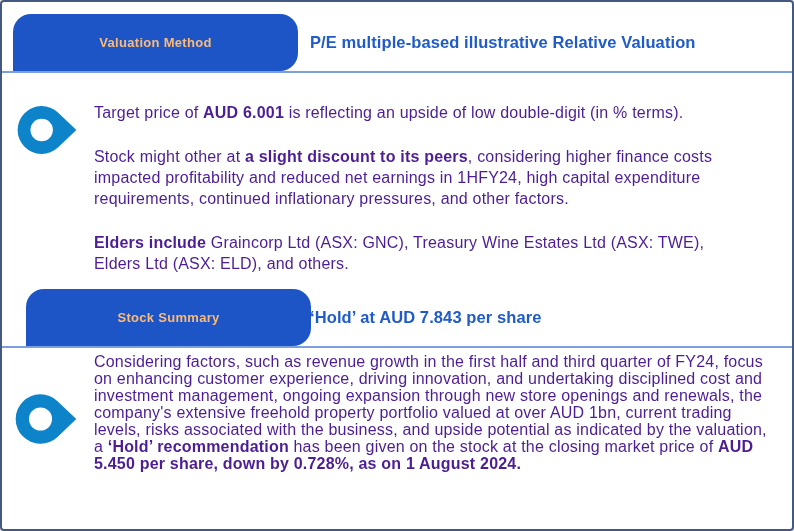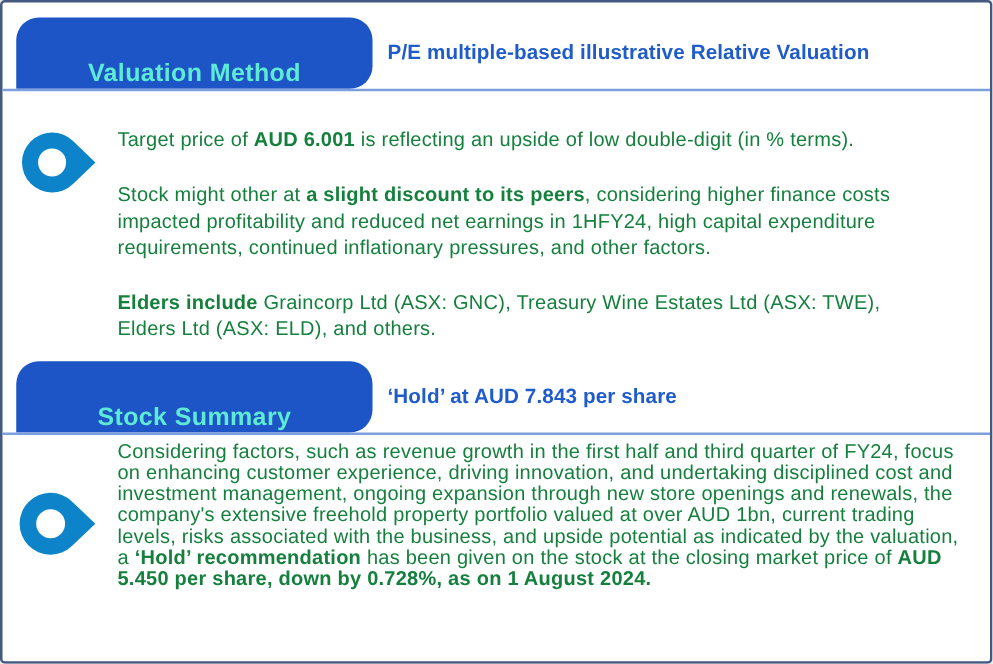--- a/index.html
+++ b/index.html
@@ -13,26 +13,26 @@
     box-sizing:border-box;
     overflow:hidden;
     font-family:"Liberation Sans", sans-serif;
   }
   .tab {
     position:absolute;
     left:11px;
     width:285px; height:57px;
     background:#1d55c6;
     border-radius:18px 18px 18px 0;
-    color:#5eead4;
-    display:flex; align-items:flex-end; justify-content:center;
-    font-size:20px; font-weight:700; letter-spacing:0.3px;
+    color:#fdba74;
+    display:flex; align-items:center; justify-content:center;
+    font-size:13px; font-weight:700; letter-spacing:0.3px;
   }
   .tab1 { top:12px; }
-  .tab2 { top:287px; }
+  .tab2 { top:287px;margin-left:13px; }
   .rule {
     position:absolute; left:0; width:794px; height:2px;
     background:#7e9fdd;
   }
   .r1 { top:69px; }
   .r2 { top:344px; }
   .subtitle {
     position:absolute; left:308px;
     height:57px;
     display:flex; align-items:center;
@@ -41,21 +41,21 @@
     text-align:right;
   }
   .s1 { top:12px; }
   .s2 { top:287px; }
   .icon { position:absolute; }
   .i1 { left:13px; top:99px;  width:64px; height:58px; }
   .i2 { left:11px; top:387px; width:66px; height:60px; }
   .body {
     position:absolute; left:92px;
     width:684px;
-    color:#15803d;
+    color:#4c1d95;
     font-size:16px; line-height:21px; letter-spacing:0.2px;
   }
   .b1 { top:100px; }
   .b2 { top:351px; line-height:17px; }
   .body p { margin:0 0 23px 0; }
   .body p:last-child { margin-bottom:0; }
   .body .peers { max-width:622px; }
   .body b { font-weight:700; }
 </style>
 </head>

